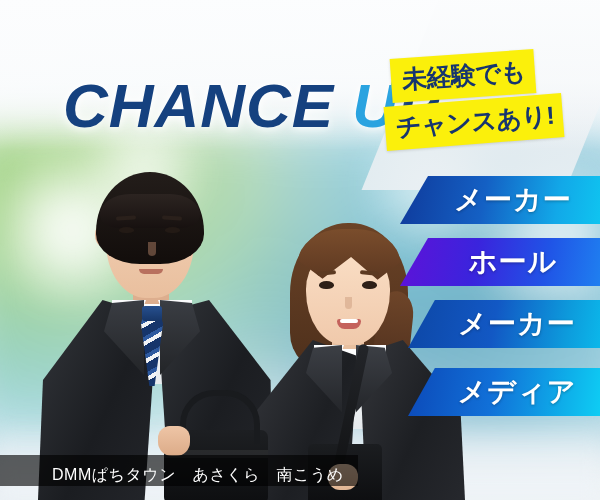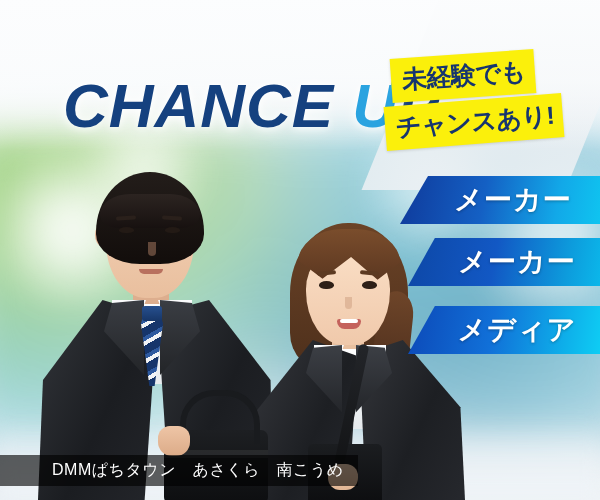--- a/index.html
+++ b/index.html
@@ -272,21 +272,21 @@
   .b4{background:linear-gradient(100deg,#7a10e0 0%,#5a21df 36%,#2a52e8 74%,#2f86ef 100%);}
   .b5{background:linear-gradient(100deg,#0c49b8 0%,#1170d8 44%,#0eb0ea 82%,#0ecdf4 100%);margin-top:20px;}
   .btn.wide{width:200px;margin-left:10px;}
   .btn.mid{width:192px;margin-left:18px;}
   .btn.narrow{width:186px;margin-left:24px;}
 
   
   .credit{
     position:absolute;left:0;top:455px;width:358px;height:31px;z-index:33;
     background:rgba(0,0,0,.62);
-    display:flex;align-items:center;
+    display:flex;align-items:flex-end;
   }
   .credit span{
     color:#fff;font-size:16px;letter-spacing:.5px;padding-left:52px;white-space:nowrap;
   }
 </style>
 </head>
 <body>
 
 <div class="banner">
 
@@ -356,20 +356,23 @@
 
   <div class="badges">
     <div class="badge badge1">未経験でも</div>
     <div class="badge badge2">チャンスあり!</div>
   </div>
 
   <div class="btns">
     <div class="btn b1 wide">
         <span>メーカー</span>
       </div>
+    <div class="btn b2 wide">
+        <span>ホール</span>
+      </div>
     <div class="btn b3 mid">
         <span>メーカー</span>
       </div>
     <div class="btn b5 mid">
         <span>メディア</span>
       </div>
   </div>
 
   <div class="credit">
     <span>DMMぱちタウン　あさくら　南こうめ</span>

